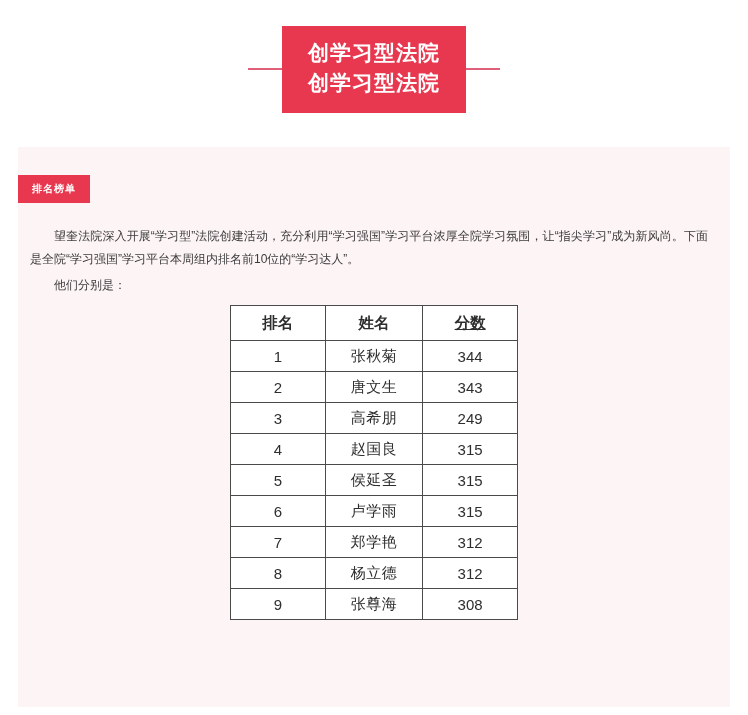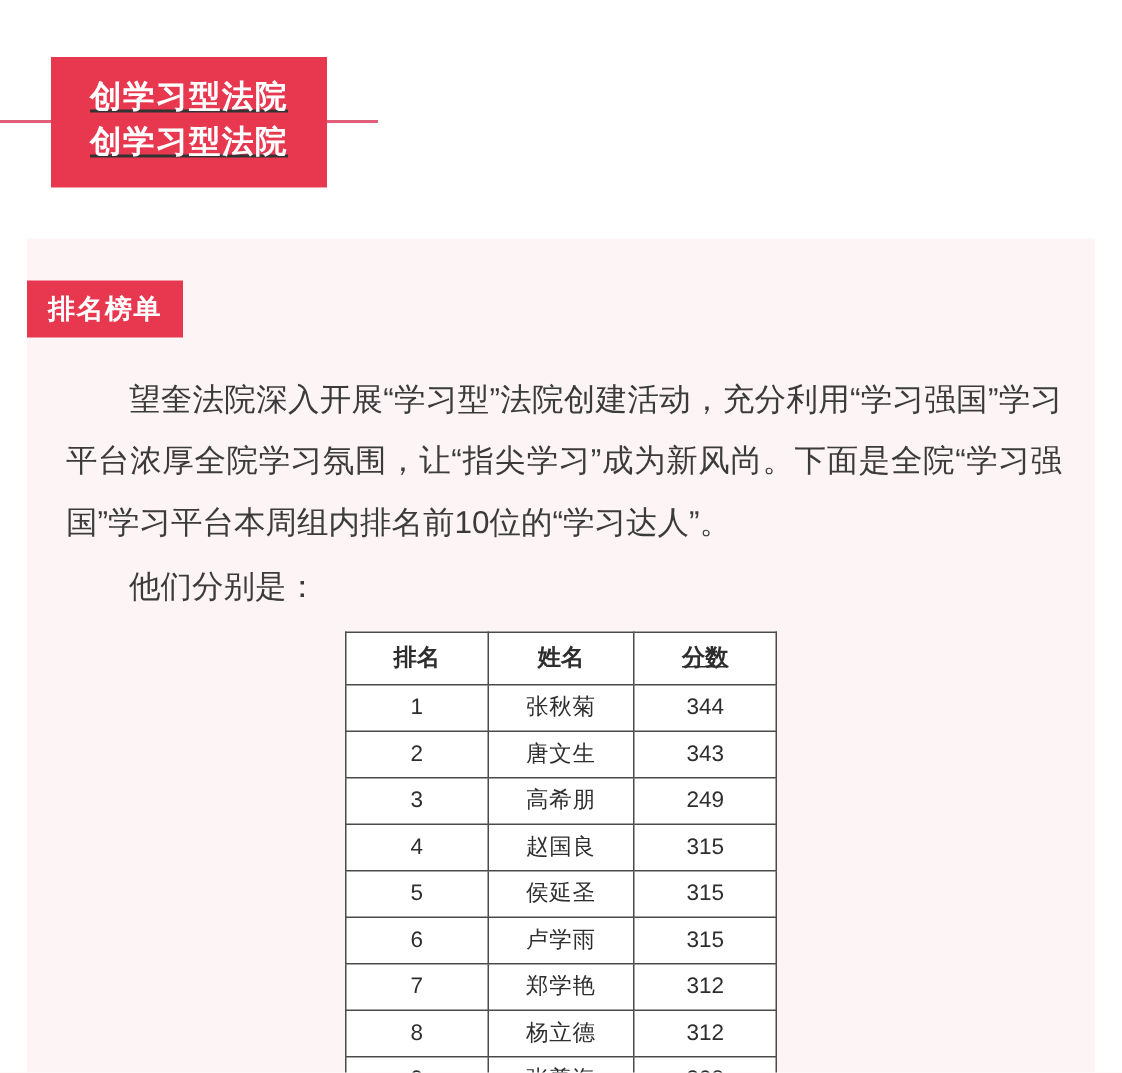--- a/index.html
+++ b/index.html
@@ -18,24 +18,24 @@
   .page {
     position: relative;
     width: 748px;
     height: 715px;
     box-sizing: border-box;
   }
 
   
   .banner-wrap {
     width: 100%;
-    padding-top: 38px;
+    padding-top: 26px;
     display: flex;
+    justify-content: center;
     align-items: center;
-    text-decoration: underline;
   }
   .banner {
     position: relative;
     display: flex;
     align-items: center;
     justify-content: center;
   }
   .banner-rule {
     width: 34px;
     height: 2px;
@@ -65,29 +65,29 @@
   }
 
   .tag-wrap {
     padding-top: 28px;
     padding-left: 0;
   }
   .tag {
     display: inline-block;
     background: #e8384f;
     color: #ffffff;
-    font-size: 18px;
+    font-size: 10px;
     font-weight: bold;
     padding: 7px 14px 7px 14px;
     letter-spacing: 1px;
   }
 
   .body-text {
-    margin: 22px 22px 0 26px;
-    font-size: 21px;
+    margin: 22px 22px 0 12px;
+    font-size: 12px;
     line-height: 1.95;
     color: #3b3b3b;
     text-align: justify;
   }
   .body-text p {
     margin: 0 0 2px 0;
     text-indent: 2em;
   }
 
   

